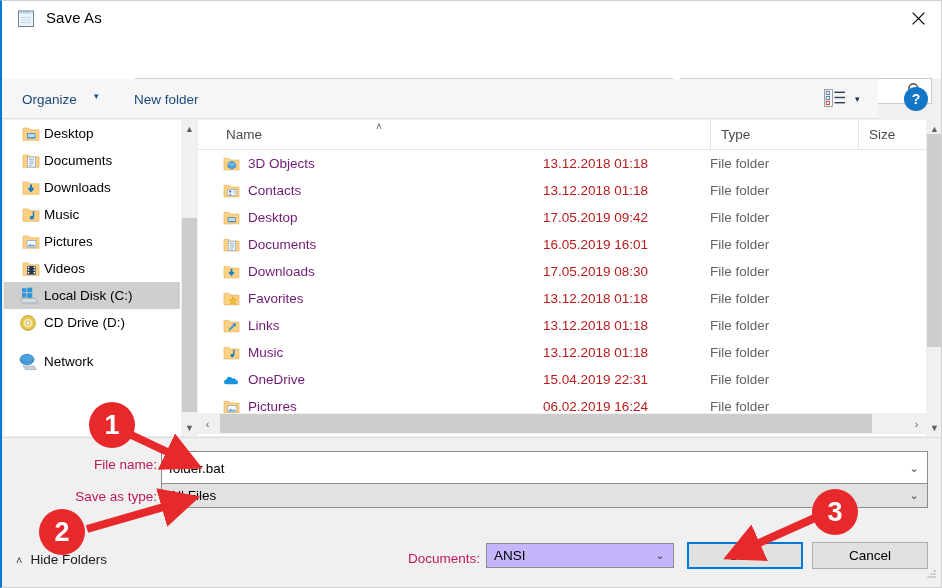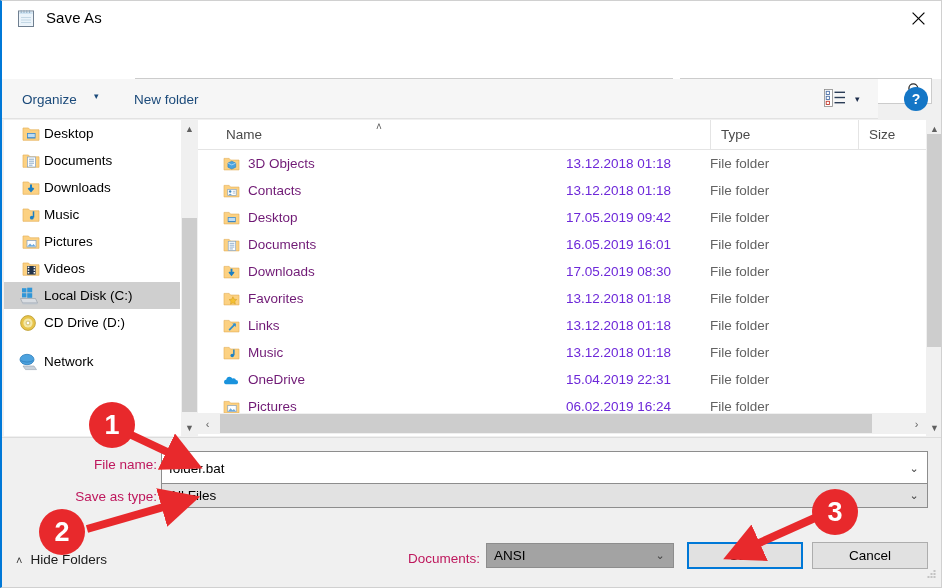--- a/index.html
+++ b/index.html
@@ -208,21 +208,21 @@
     font-size:10px; color:#555;
   }
 
   .filerow {
     position:relative; height:27px;
     display:flex; align-items:center;
     font-size:13.5px;
   }
   .f-icon { position:absolute; left:25px; top:50%; transform:translateY(-50%); width:17px; height:15px; }
   .f-name { position:absolute; left:50px; color:#701a75; white-space:nowrap; }
-  .f-date { position:absolute; left:368px; color:#6d28d9; white-space:nowrap; }
+  .f-date { position:absolute; left:345px; color:#b91c1c; white-space:nowrap; }
   .f-type { position:absolute; left:512px; color:#636363; white-space:nowrap; }
   .f-size { position:absolute; left:660px; color:#636363; white-space:nowrap; }
 
   
   #listscroll {
     position:absolute; left:924px; top:119px;
     width:17px; height:316px;
     background:#f0f0f0;
   }
   #listscroll .sb-arrow {
@@ -286,21 +286,21 @@
   #filename-combo {
     left:159px; top:450px; width:767px; height:34px;
     background:#fff;
   }
   #savetype-combo {
     left:159px; top:482px; width:767px; height:25px;
     background:#e2e2e2;
   }
   #encoding-combo {
     left:484px; top:542px; width:188px; height:25px;
-    background:#a3a3a3;
+    background:#c4b5fd;
   }
 
   #hide-folders {
     position:absolute; left:14px; top:551px;
     display:flex; align-items:center;
     font-size:13.5px; color:#1a1a1a;
   }
   #hide-folders .chev { margin-right:8px; font-size:11px; color:#333; }
 
   .dlgbtn {

